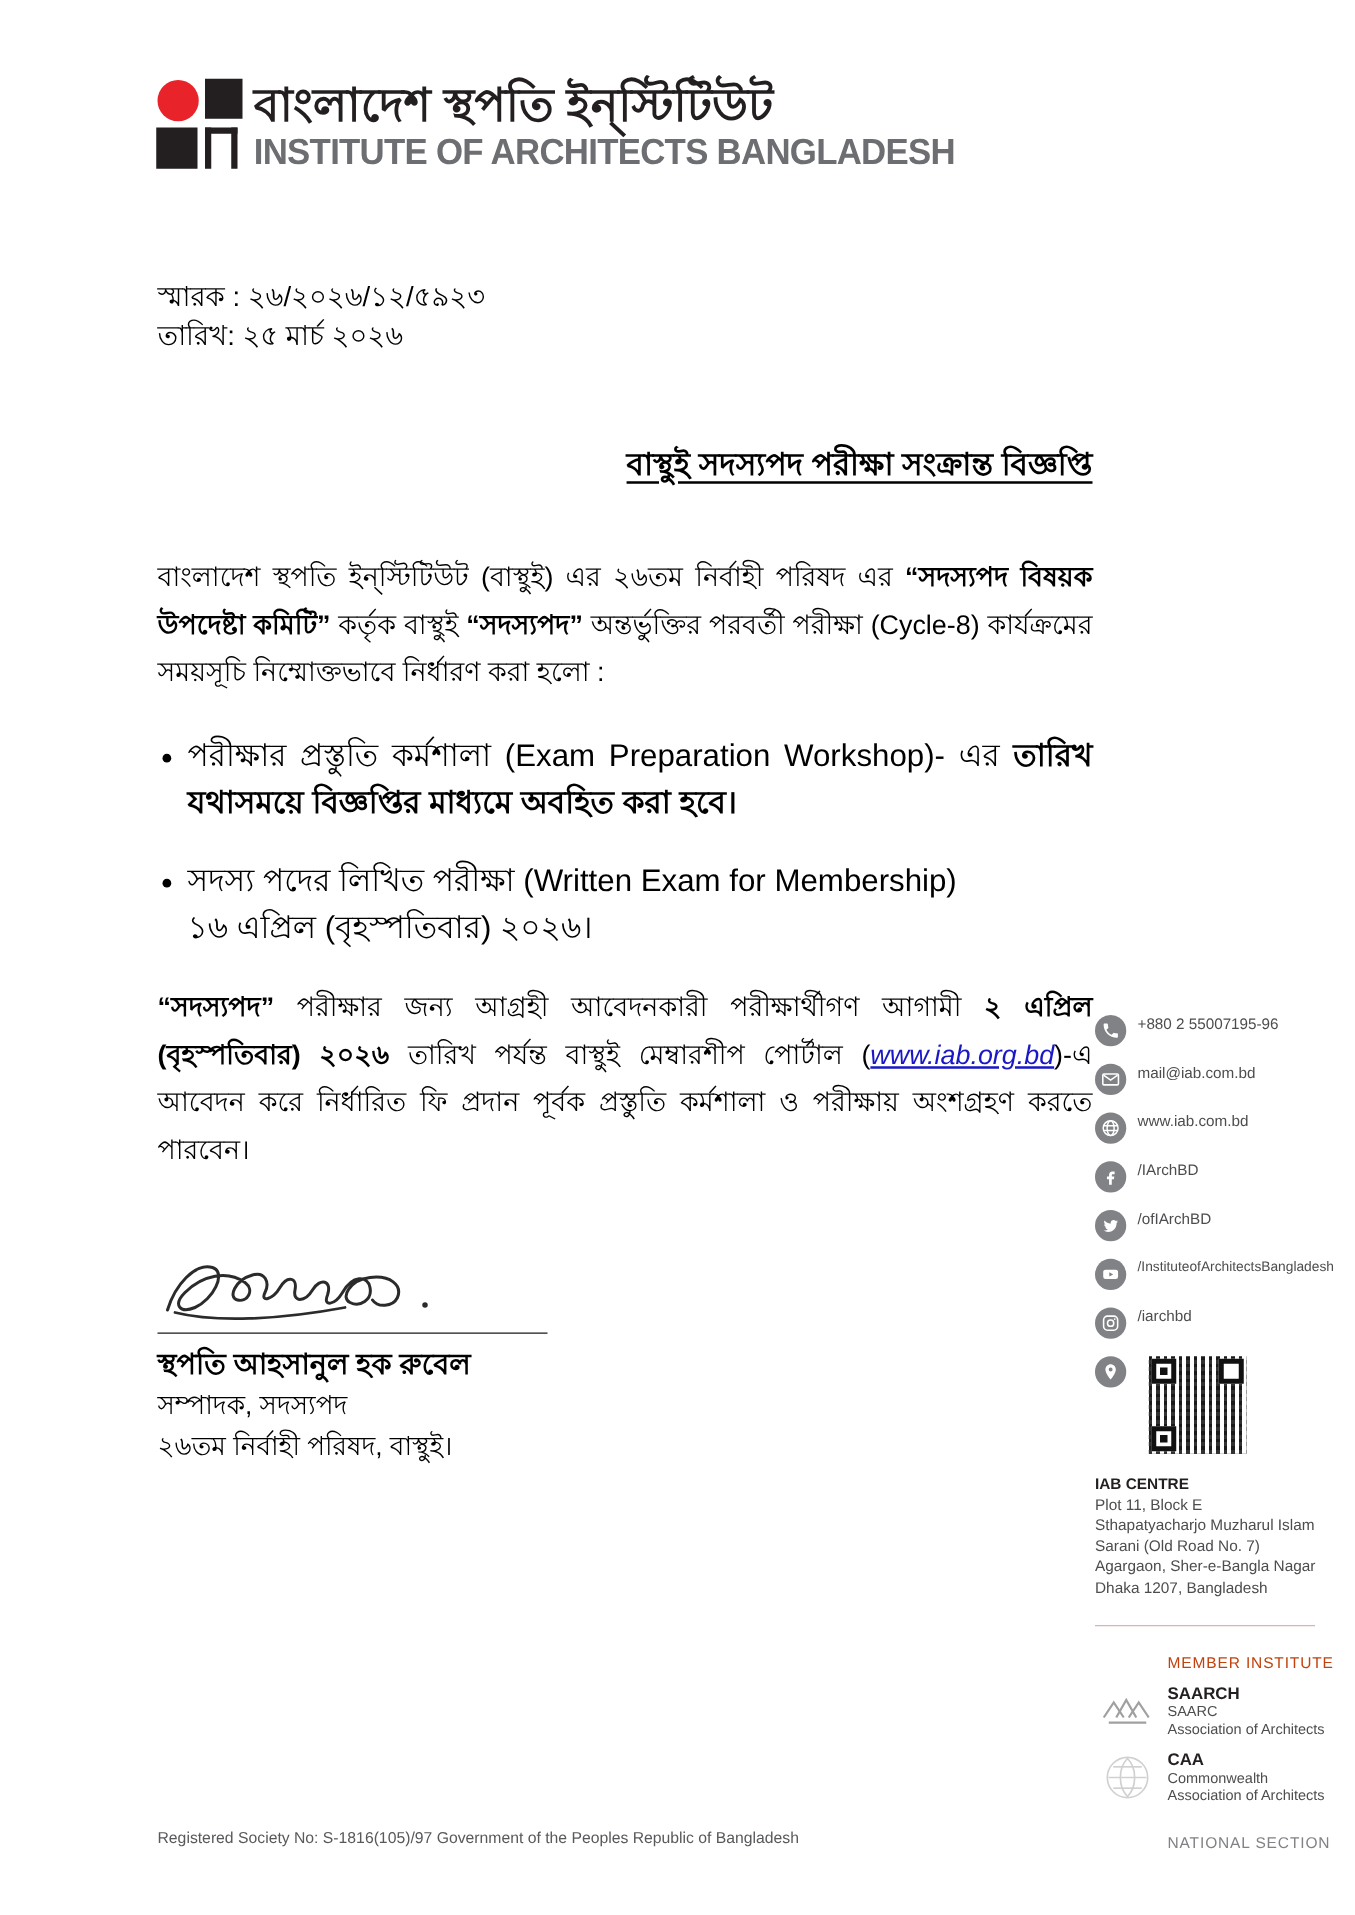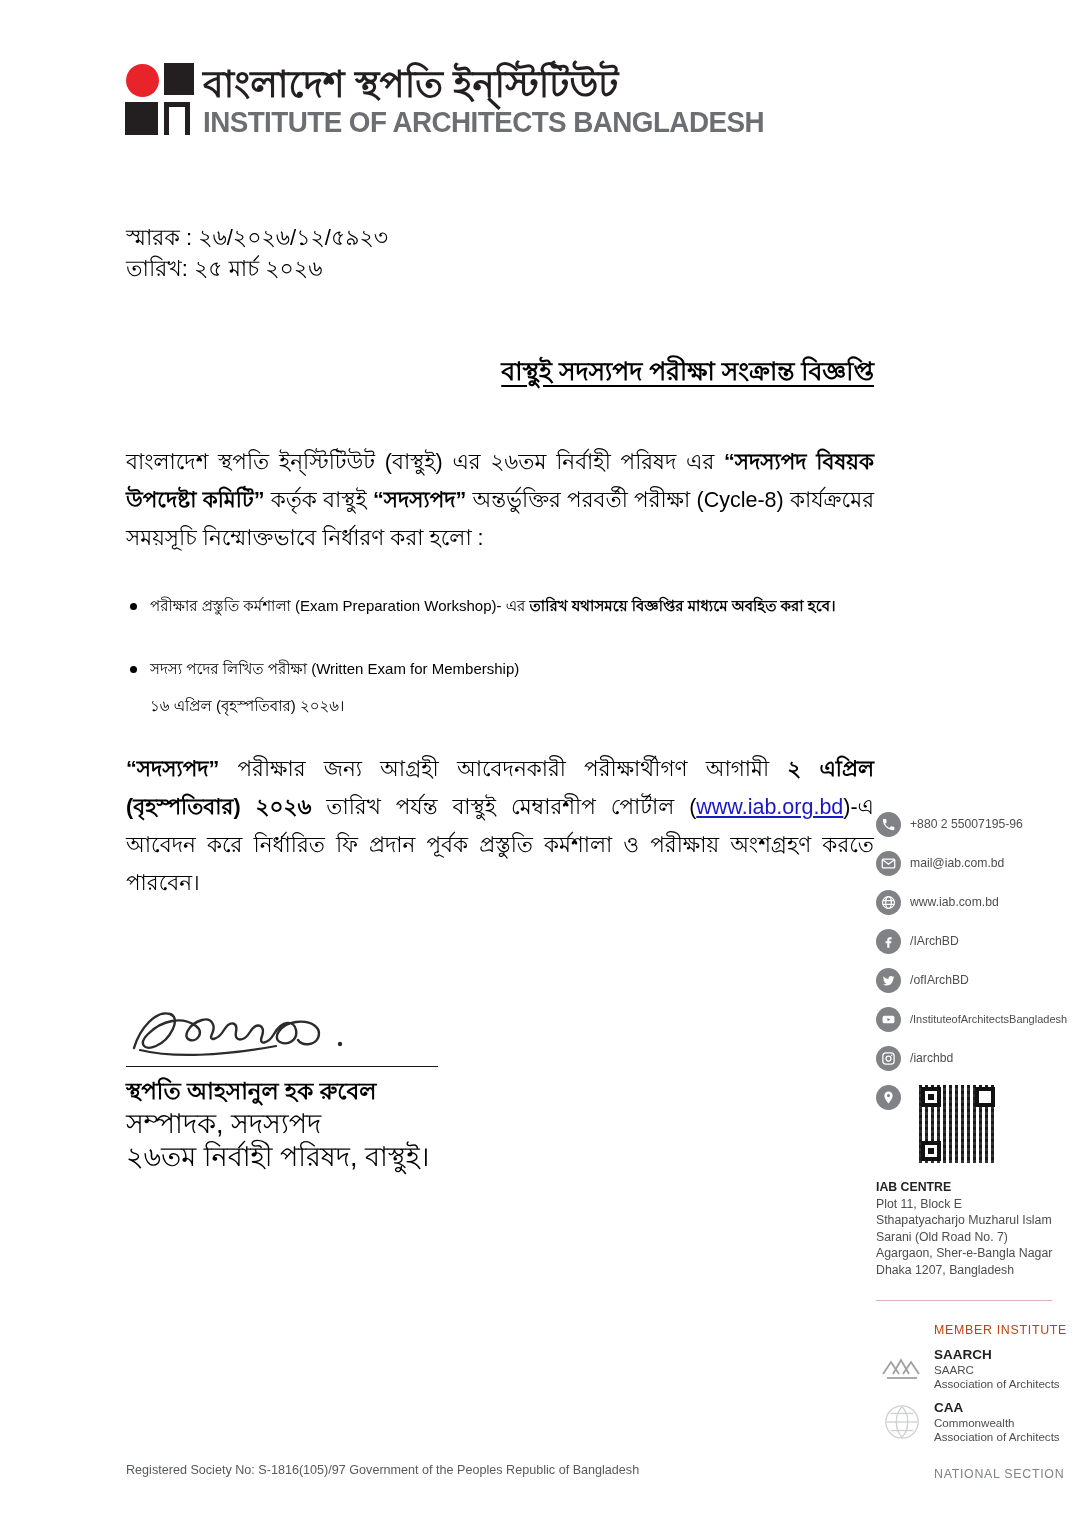--- a/index.html
+++ b/index.html
@@ -126,21 +126,21 @@
 
   .bullets {
     margin-top: 30px;
     padding: 0;
     list-style: none;
   }
   .bullets li {
     position: relative;
     padding-left: 24px;
     margin-bottom: 26px;
-    font-size: 15px;
+    font-size: 25px;
     line-height: 37px;
     text-align: justify;
     text-justify: inter-word;
   }
   .bullets li::before {
     content: "";
     position: absolute;
     left: 4px;
     top: 16px;
     width: 7px;
@@ -149,20 +149,21 @@
     background: #000;
   }
   .bullets li .last-line {
     display: block;
     font-weight: 400;
   }
 
   a.weblink {
     color: #1a17c4;
     text-decoration: underline;
+    font-style: italic;
   }
 
   
   .sig-block {
     position: absolute;
     left: 126px;
     top: 1000px;
     width: 320px;
   }
   .sig-img {
@@ -175,35 +176,35 @@
     width: 312px;
     margin-top: 4px;
   }
   .sig-name {
     font-size: 23px;
     font-weight: 700;
     line-height: 34px;
     margin-top: 7px;
   }
   .sig-role {
-    font-size: 27px;
+    font-size: 21px;
     line-height: 33px;
   }
 
   
   .sidebar {
     position: absolute;
     left: 876px;
     top: 812px;
     width: 200px;
     color: #58595b;
   }
   .contact-row {
     display: flex;
-    align-items: center;
+    align-items: flex-start;
     margin-bottom: 14px;
   }
   .cicon {
     flex: 0 0 auto;
     width: 25px;
     height: 25px;
     border-radius: 50%;
     background: #808285;
     display: flex;
     align-items: center;

